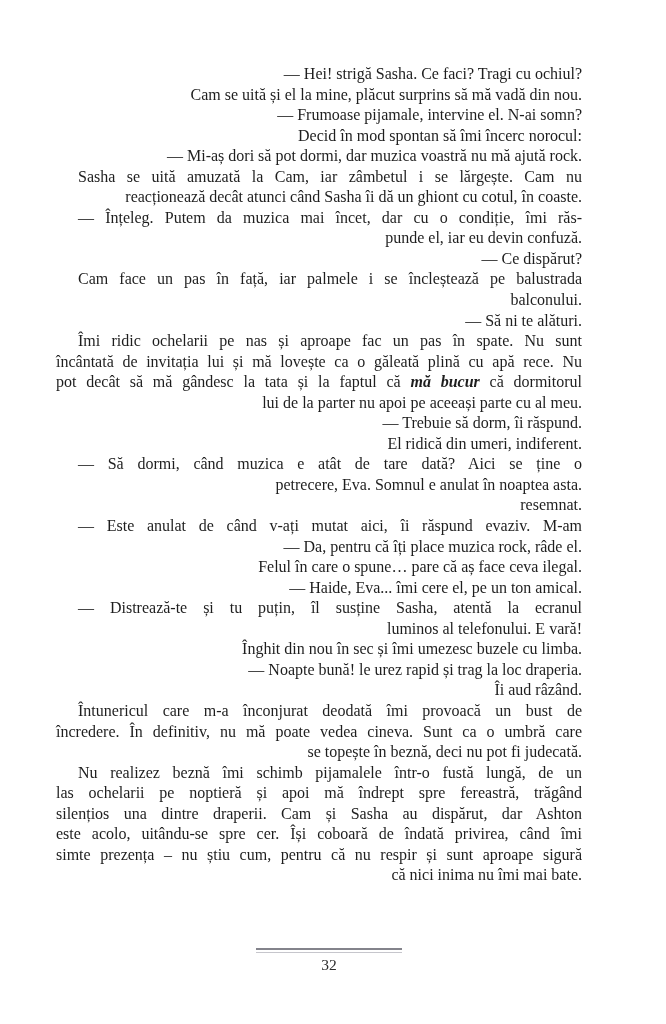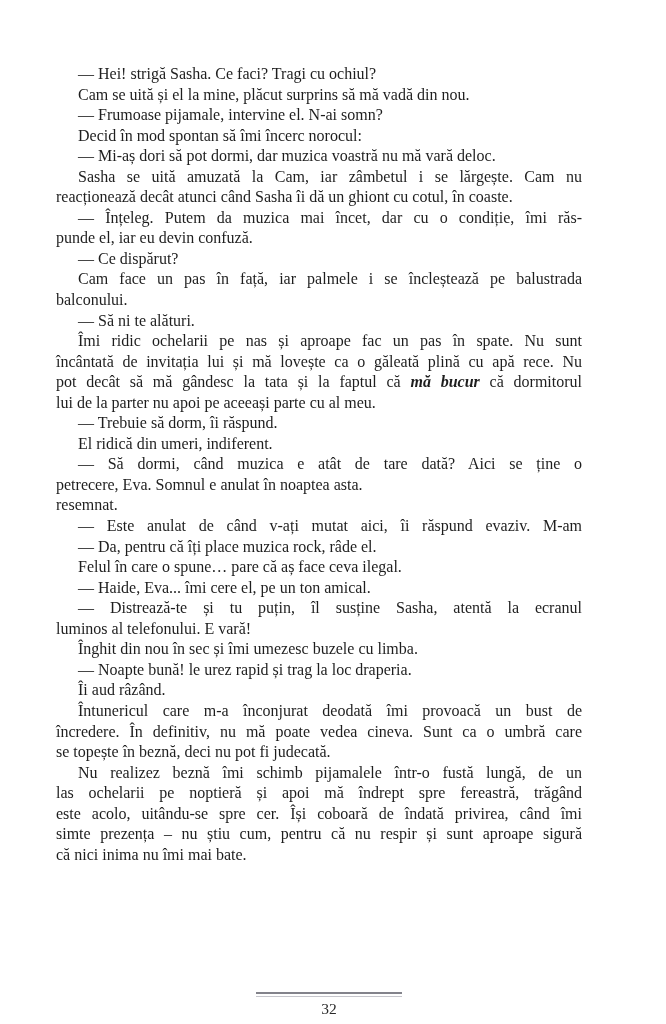--- a/index.html
+++ b/index.html
@@ -21,40 +21,39 @@
     left: 56px;
     top: 64px;
     width: 526px;
     font-size: 16px;
     line-height: 20.55px;
     color: #1e1e1e;
   }
   .para { margin: 0; padding: 0; }
   .line {
     white-space: nowrap;
-    text-align: left;
+    text-align: right;
   }
   .line.just {
     text-align: justify;
     text-align-last: justify;
   }
   .line.first {
     padding-left: 22px;
   }
   .line i {
     font-style: italic;
     font-weight: bold;
   }
   .footer {
     position: absolute;
     left: 256px;
     top: 948px;
     width: 146px;
     text-align: center;
-    margin-top: 44px;
   }
   .footer-rule {
     height: 2px;
     border-top: 2px solid #83838b;
     border-bottom: 1px solid #c6c6cc;
     margin-bottom: 3px;
   }
   .page-number {
     font-size: 15.5px;
     line-height: 18px;
@@ -72,21 +71,21 @@
       <div class="para">
         <div class="line first">Cam se uită și el la mine, plăcut surprins să mă vadă din nou.</div>
       </div>
       <div class="para">
         <div class="line first">— Frumoase pijamale, intervine el. N-ai somn?</div>
       </div>
       <div class="para">
         <div class="line first">Decid în mod spontan să îmi încerc norocul:</div>
       </div>
       <div class="para">
-        <div class="line first">— Mi-aș dori să pot dormi, dar muzica voastră nu mă vară deloc.</div>
+        <div class="line first">— Mi-aș dori să pot dormi, dar muzica voastră nu mă ajută rock.</div>
       </div>
       <div class="para">
         <div class="line first just">Sasha se uită amuzată la Cam, iar zâmbetul i se lărgește. Cam nu</div>
         <div class="line">reacționează decât atunci când Sasha îi dă un ghiont cu cotul, în coaste.</div>
       </div>
       <div class="para">
         <div class="line first just">— Înțeleg. Putem da muzica mai încet, dar cu o condiție, îmi răs-</div>
         <div class="line">punde el, iar eu devin confuză.</div>
       </div>
       <div class="para">
@@ -142,20 +141,21 @@
         <div class="line first">Îi aud râzând.</div>
       </div>
       <div class="para">
         <div class="line first just">Întunericul care m-a înconjurat deodată îmi provoacă un bust de</div>
         <div class="line just">încredere. În definitiv, nu mă poate vedea cineva. Sunt ca o umbră care</div>
         <div class="line">se topește în beznă, deci nu pot fi judecată.</div>
       </div>
       <div class="para">
         <div class="line first just">Nu realizez beznă îmi schimb pijamalele într-o fustă lungă, de un</div>
         <div class="line just">las ochelarii pe noptieră și apoi mă îndrept spre fereastră, trăgând</div>
+        <div class="line just">silențios una dintre draperii. Cam și Sasha au dispărut, dar Ashton</div>
         <div class="line just">este acolo, uitându-se spre cer. Își coboară de îndată privirea, când îmi</div>
         <div class="line just">simte prezența – nu știu cum, pentru că nu respir și sunt aproape sigură</div>
         <div class="line">că nici inima nu îmi mai bate.</div>
       </div>
     </div>
   <div class="footer">
     <div class="footer-rule"></div>
     <div class="page-number">32</div>
   </div>
 </div>

